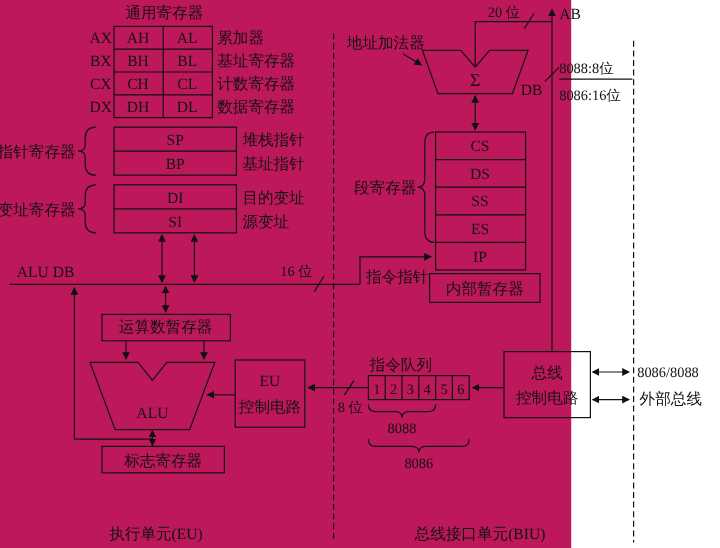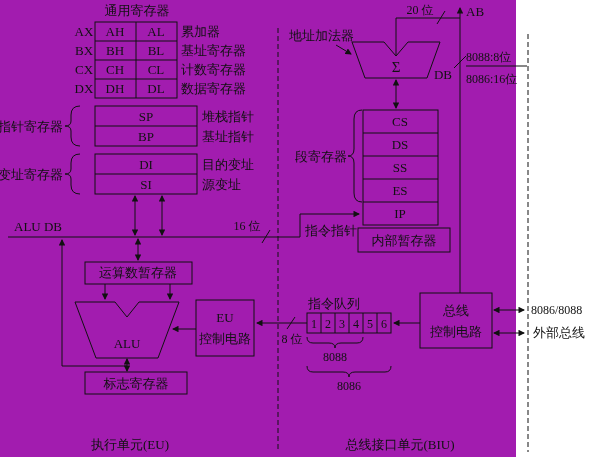--- a/index.html
+++ b/index.html
@@ -1,16 +1,16 @@
 <!DOCTYPE html>
 <html><head>
 <meta charset="utf-8">
 <style>
   html,body{margin:0;padding:0;background:#ffffff;}
-  .stage{width:516px;height:457px;position:relative;background:#a21caf;}
+  .stage{width:476px;height:457px;position:relative;background:#be185d;}
   svg{display:block;}
   g.draw line, g.draw path, g.draw rect, g.draw polygon, g.draw polyline{
     stroke:#111111; fill:none; stroke-width:1;
   }
   g.labels text{
     font-family:"Liberation Serif","DejaVu Serif",serif;
     font-size:13px; fill:#111111;
   }
   g.labels text.f12{font-size:12px;}
   g.labels text.sigma{font-size:15px;}

